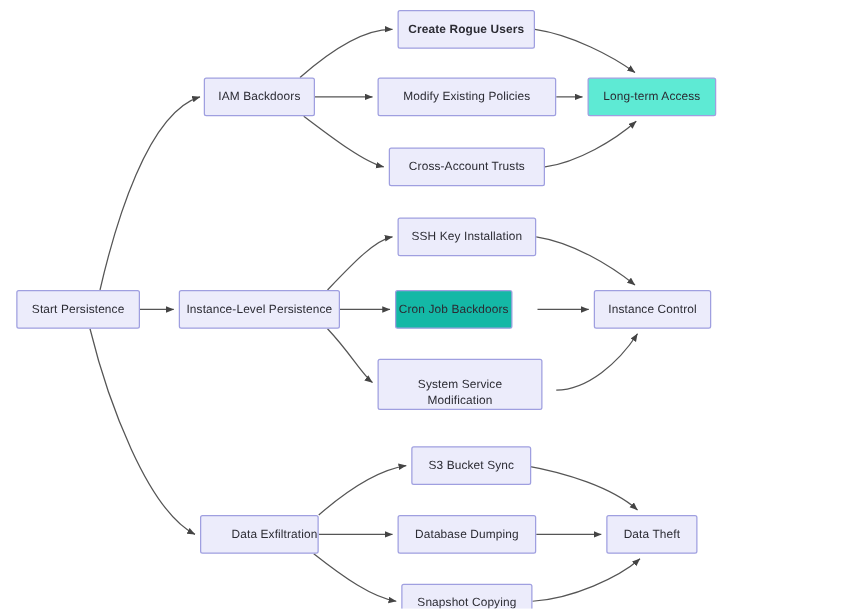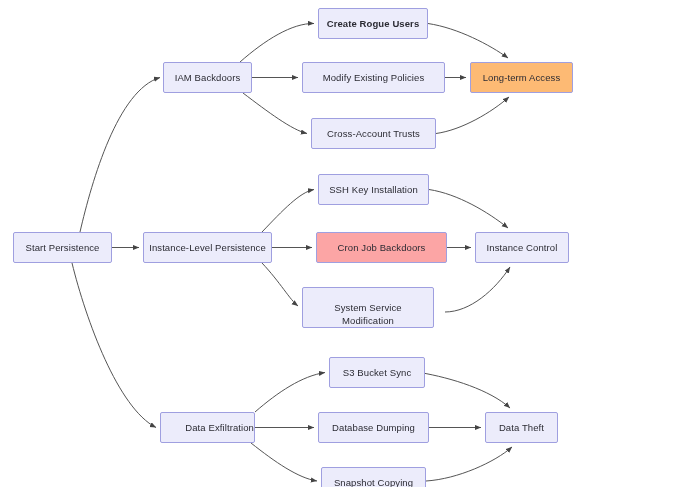--- a/index.html
+++ b/index.html
@@ -80,24 +80,24 @@
 
   <div id="node-layer">
       <div class="node" style="left: 13px; top: 232px; width: 99px; height: 31px; background: rgb(236, 236, 251); border-color: rgb(159, 159, 224); color: rgb(43, 43, 51);"><span>Start Persistence</span></div>
       <div class="node" style="left: 163px; top: 62px; width: 89px; height: 31px; background: rgb(236, 236, 251); border-color: rgb(159, 159, 224); color: rgb(43, 43, 51);"><span>IAM Backdoors</span></div>
       <div class="node" style="left: 143px; top: 232px; width: 129px; height: 31px; background: rgb(236, 236, 251); border-color: rgb(159, 159, 224); color: rgb(43, 43, 51);"><span>Instance-Level Persistence</span></div>
       <div class="node" style="left: 160px; top: 412px; width: 95px; height: 31px; background: rgb(236, 236, 251); border-color: rgb(159, 159, 224); color: rgb(43, 43, 51); justify-content: flex-end;"><span>Data Exfiltration</span></div>
       <div class="node" style="left: 318px; top: 8px; width: 110px; height: 31px; background: rgb(236, 236, 251); border-color: rgb(159, 159, 224); color: rgb(43, 43, 51); font-weight: bold;"><span>Create Rogue Users</span></div>
       <div class="node" style="left: 302px; top: 62px; width: 143px; height: 31px; background: rgb(236, 236, 251); border-color: rgb(159, 159, 224); color: rgb(43, 43, 51);"><span>Modify Existing Policies</span></div>
       <div class="node" style="left: 311px; top: 118px; width: 125px; height: 31px; background: rgb(236, 236, 251); border-color: rgb(159, 159, 224); color: rgb(43, 43, 51);"><span>Cross-Account Trusts</span></div>
       <div class="node" style="left: 318px; top: 174px; width: 111px; height: 31px; background: rgb(236, 236, 251); border-color: rgb(159, 159, 224); color: rgb(43, 43, 51);"><span>SSH Key Installation</span></div>
-      <div class="node" style="left: 316px; top: 232px; width: 131px; height: 31px; background: #fca5a5; border-color: rgb(159, 159, 224); color: rgb(43, 43, 51);"><span>Cron Job Backdoors</span></div>
+      <div class="node" style="left: 316px; top: 232px; width: 94px; height: 31px; background: #14b8a6; border-color: rgb(159, 159, 224); color: rgb(43, 43, 51);"><span>Cron Job Backdoors</span></div>
       <div class="node" style="left: 302px; top: 287px; width: 132px; height: 41px; background: rgb(236, 236, 251); border-color: rgb(159, 159, 224); color: rgb(43, 43, 51); align-items: flex-end;"><span>System Service
 Modification</span></div>
       <div class="node" style="left: 329px; top: 357px; width: 96px; height: 31px; background: rgb(236, 236, 251); border-color: rgb(159, 159, 224); color: rgb(43, 43, 51);"><span>S3 Bucket Sync</span></div>
       <div class="node" style="left: 318px; top: 412px; width: 111px; height: 31px; background: rgb(236, 236, 251); border-color: rgb(159, 159, 224); color: rgb(43, 43, 51); align-items: center;"><span>Database Dumping</span></div>
       <div class="node" style="left: 321px; top: 467px; width: 105px; height: 31px; background: rgb(236, 236, 251); border-color: rgb(159, 159, 224); color: rgb(43, 43, 51);"><span>Snapshot Copying</span></div>
-      <div class="node" style="left: 470px; top: 62px; width: 103px; height: 31px; background: #fdba74; border-color: rgb(159, 159, 224); color: rgb(43, 43, 51);"><span>Long-term Access</span></div>
+      <div class="node" style="left: 470px; top: 62px; width: 103px; height: 31px; background: #5eead4; border-color: rgb(159, 159, 224); color: rgb(43, 43, 51);"><span>Long-term Access</span></div>
       <div class="node" style="left: 475px; top: 232px; width: 94px; height: 31px; background: rgb(236, 236, 251); border-color: rgb(159, 159, 224); color: rgb(43, 43, 51);"><span>Instance Control</span></div>
       <div class="node" style="left: 485px; top: 412px; width: 73px; height: 31px; background: rgb(236, 236, 251); border-color: rgb(159, 159, 224); color: rgb(43, 43, 51);"><span>Data Theft</span></div>
     </div>
 
 </div>
 
 </body></html>

